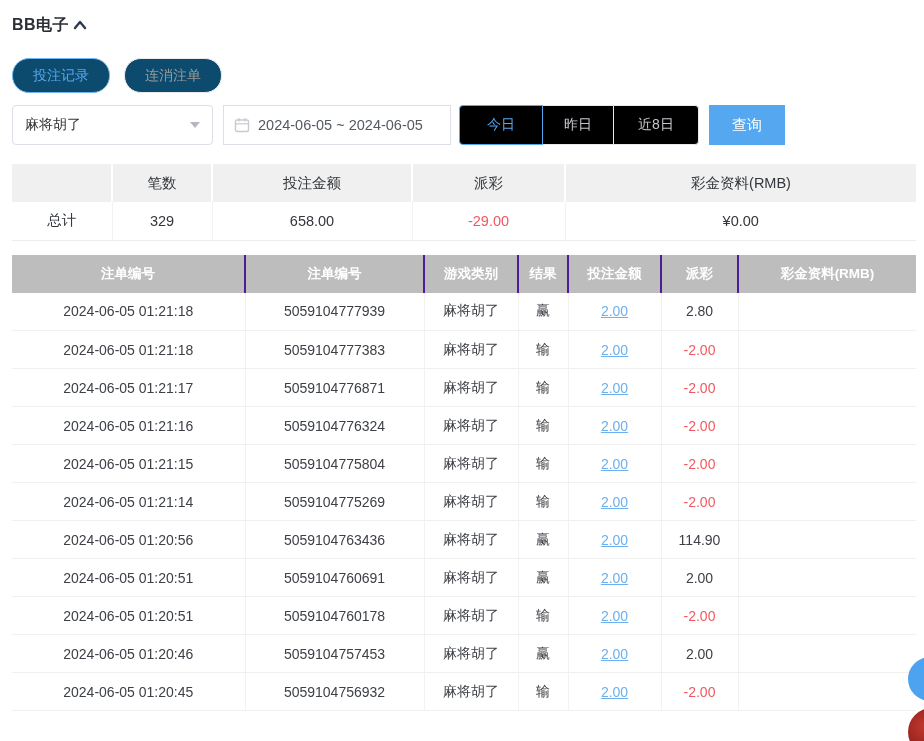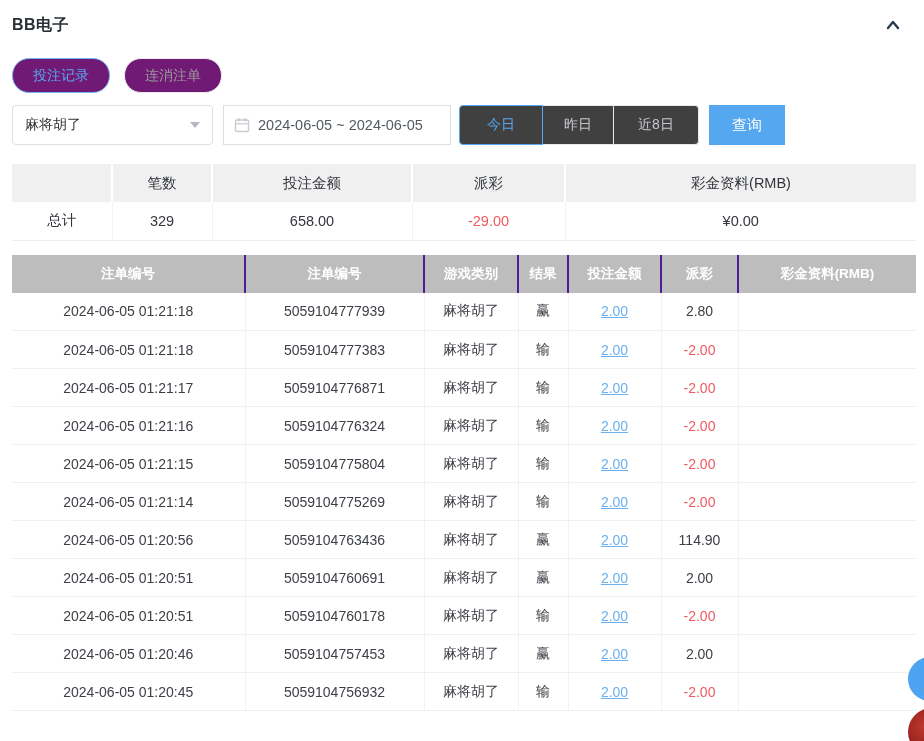--- a/index.html
+++ b/index.html
@@ -6,49 +6,49 @@
   html, body { width: 924px; height: 741px; overflow: hidden; }
   body {
     position: relative;
     background: #ffffff;
     font-family: "Liberation Sans", "DejaVu Sans", sans-serif;
     color: #303133;
   }
   .page { padding: 14px 8px 0 12px; width: 924px; }
 
   
-  .panel-header { display: flex; align-items: center; justify-content: space-between; width: 892px; }
+  .panel-header { display: flex; align-items: center; justify-content: flex-start; width: 892px; }
   .panel-title { font-size: 16px; font-weight: bold; color: #2b2f36; letter-spacing: .5px; }
   .collapse-btn { width: 22px; height: 22px; cursor: pointer; display: flex; align-items: center; justify-content: center; }
 
   
   .tab-row { margin-top: 22px; display: flex; gap: 14px; }
   .tab-pill {
-    height: 35px; padding: 0 20px; border-radius: 17px; background: #701a75;
+    height: 35px; padding: 0 20px; border-radius: 17px; background: #0c4a6e;
     font-size: 14px; display: flex; align-items: center; cursor: pointer;
     border: 1px solid #ebebeb; color: #9b9b9b;
   }
   .tab-pill.active { border: 1px solid #74b6f3; color: #57a8f0; }
 
   
   .filter-row { margin-top: 12px; display: flex; align-items: center; }
   .select-box {
     width: 201px; height: 40px; border: 1px solid #dcdfe6; border-radius: 4px;
     display: flex; align-items: center; padding: 0 12px; cursor: pointer; background: #fff;
   }
   .select-box .select-value { flex: 1; font-size: 14px; color: #333; }
   .caret-down { width: 0; height: 0; border-left: 5px solid transparent; border-right: 5px solid transparent; border-top: 6px solid #b4b8bf; }
   .date-box {
     margin-left: 10px; width: 228px; height: 40px; border: 1px solid #dcdfe6; border-radius: 0;
     display: flex; align-items: center; padding: 0 10px; cursor: pointer; background: #fff;
   }
   .date-box .date-value { margin-left: 8px; font-size: 14.5px; color: #555a61; white-space: nowrap; }
   .quick-group { margin-left: 8px; display: flex; }
   .quick-btn {
-    height: 40px; background: #404040; border: 1px solid #e6e9ee; color: #c4c7cc;
+    height: 40px; background: #000000; border: 1px solid #e6e9ee; color: #c4c7cc;
     font-size: 14px; display: flex; align-items: center; justify-content: center; cursor: pointer;
     margin-left: -1px;
   }
   .quick-btn:first-child { margin-left: 0; border-radius: 4px 0 0 4px; }
   .quick-btn:last-child { border-radius: 0 4px 4px 0; }
   .quick-btn.active { border: 1px solid #57a8f0; color: #57a8f0; z-index: 2; }
   .qb-today { width: 84px; }
   .qb-yesterday { width: 72px; }
   .qb-8days { width: 86px; align-items: center; }
   .search-btn {

